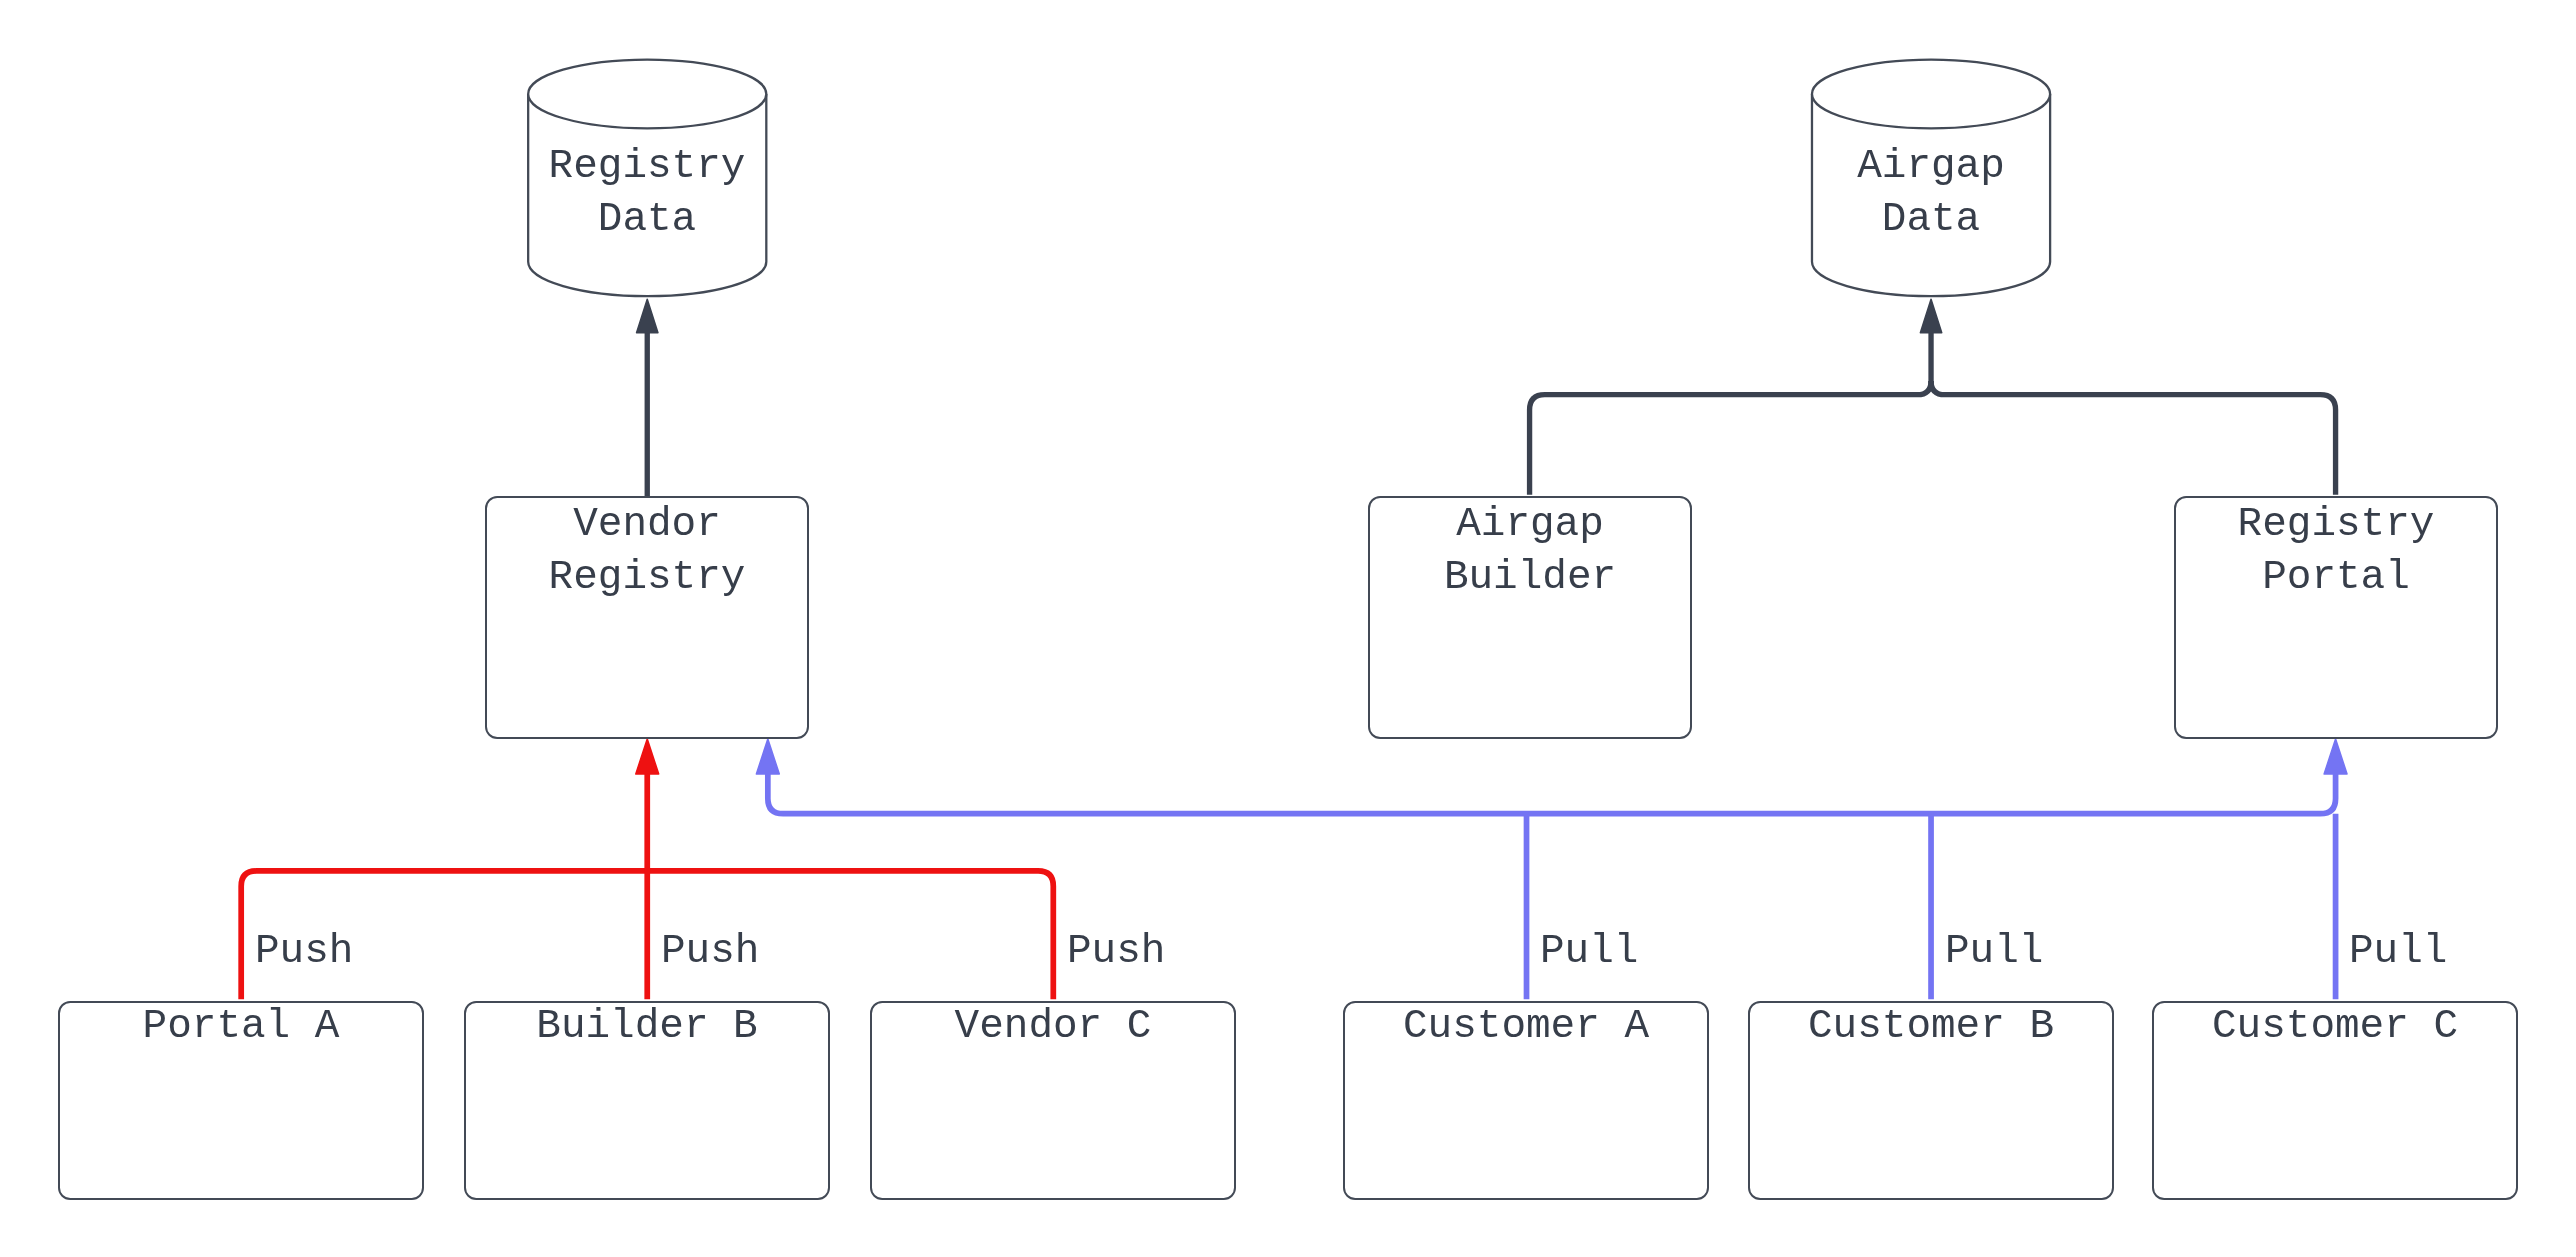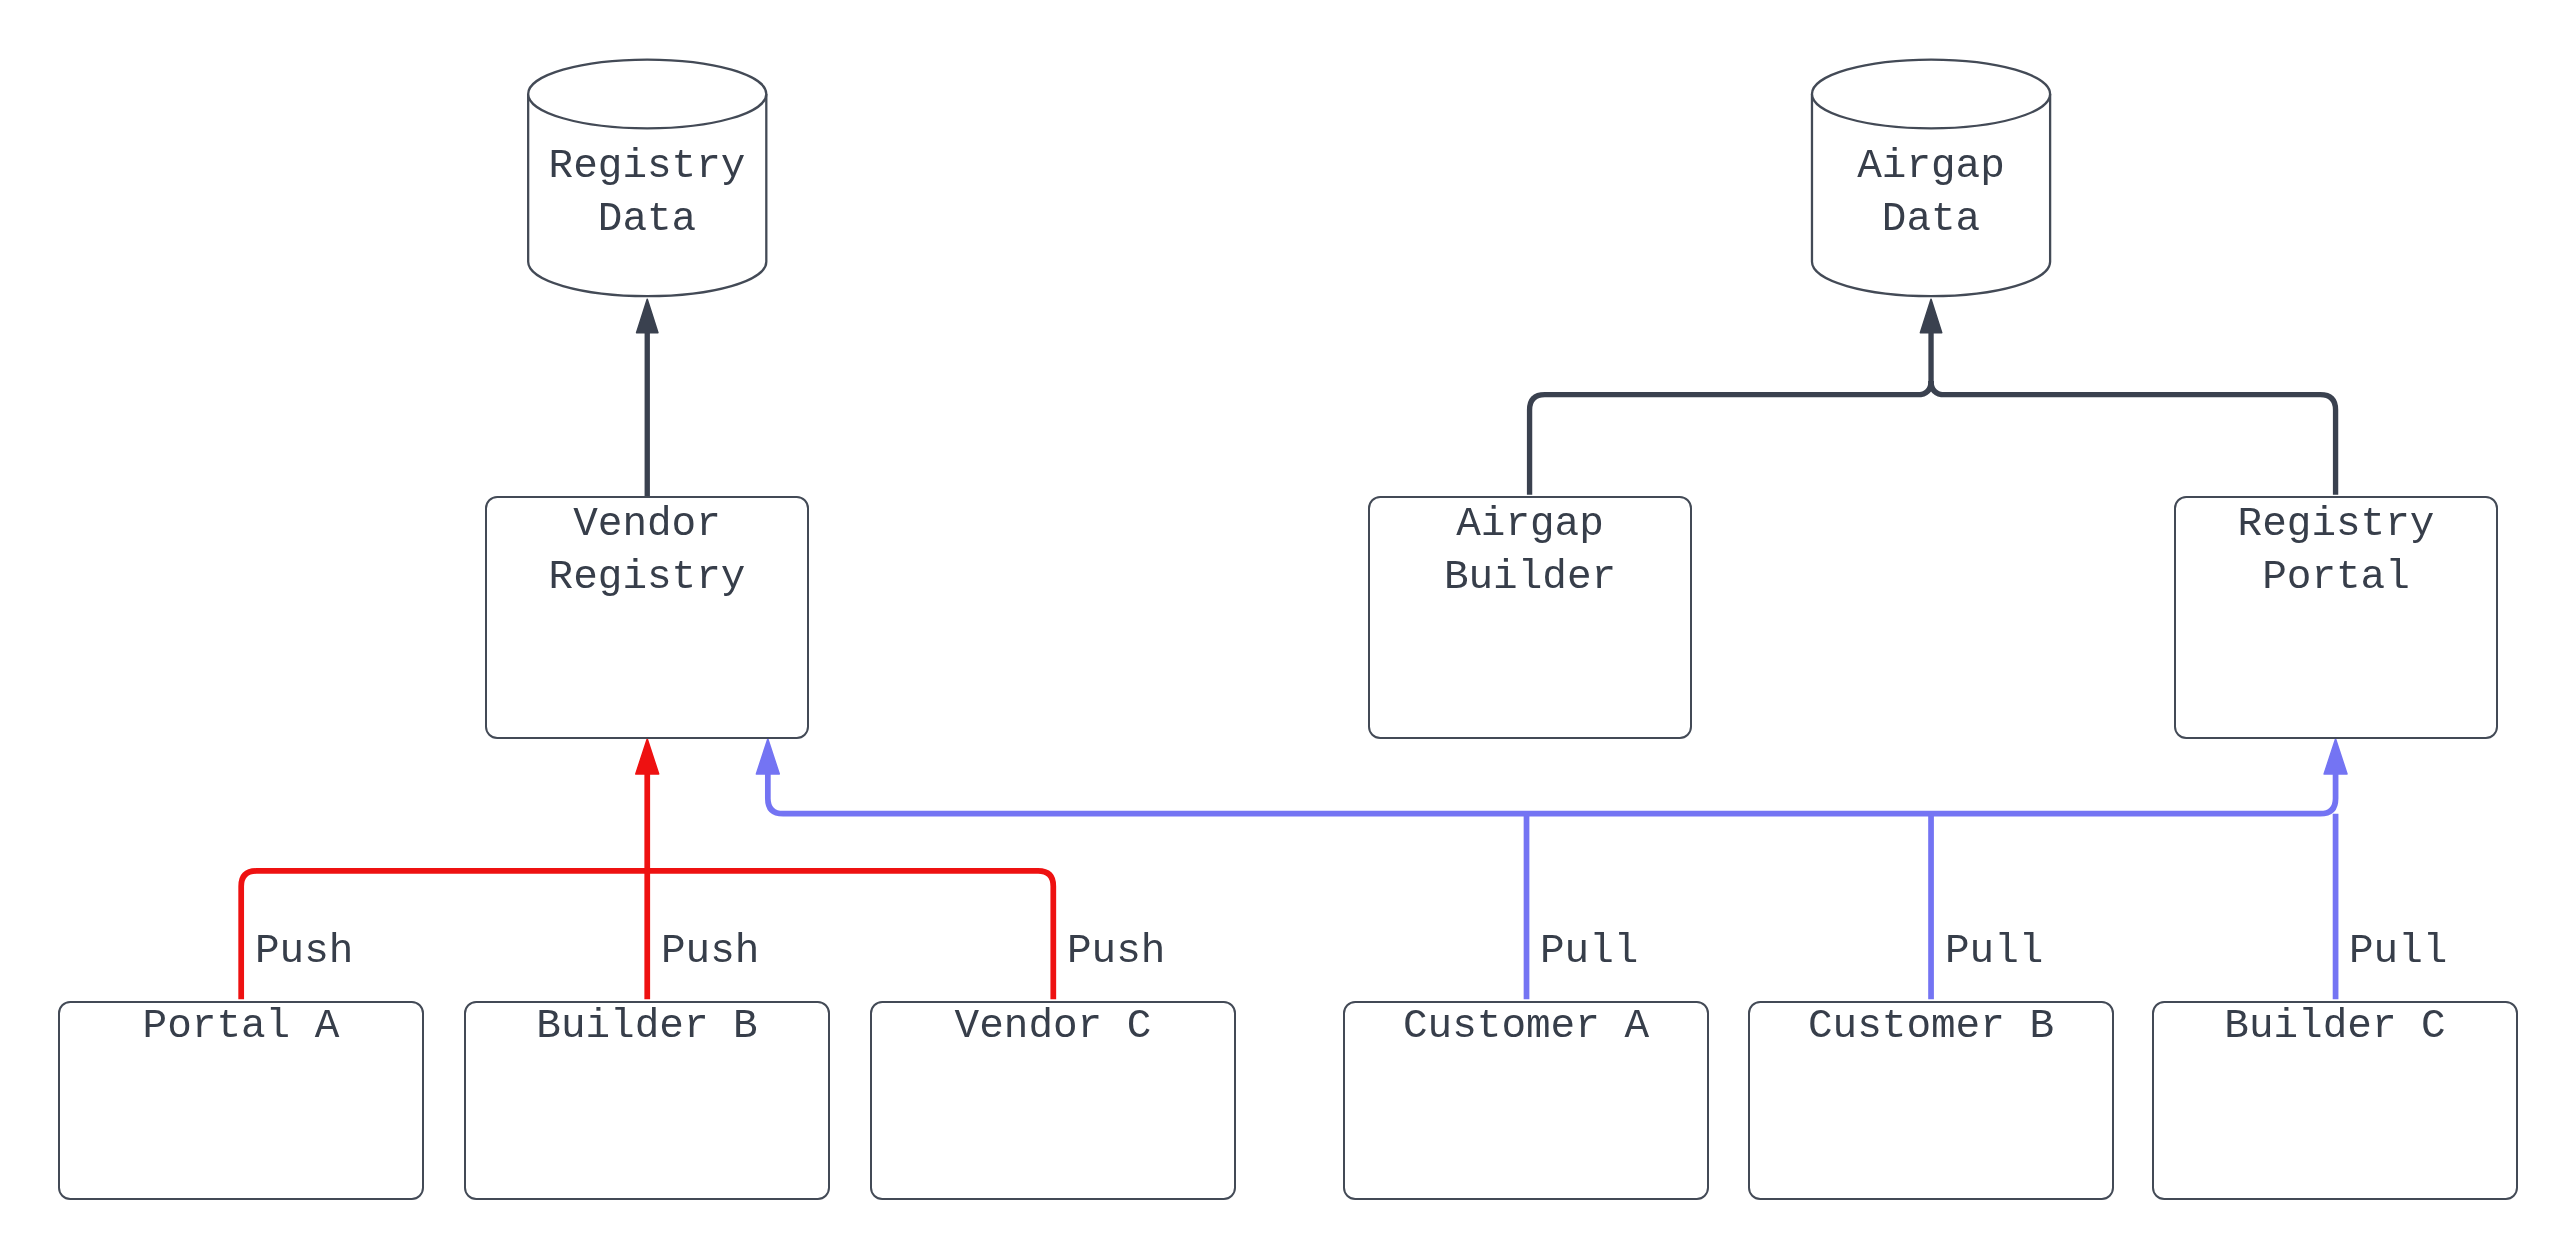--- a/index.html
+++ b/index.html
@@ -158,21 +158,21 @@
     <span>Vendor C</span>
   </div>
 
   <div class="node entity" style="left:1343px">
     <span>Customer A</span>
   </div>
   <div class="node entity" style="left:1748px">
     <span>Customer B</span>
   </div>
   <div class="node entity" style="left:2152px">
-    <span>Builder C</span>
+    <span>Customer C</span>
   </div>
 
   <div class="edge-label" style="left:255px">Push</div>
   <div class="edge-label" style="left:661px">Push</div>
   <div class="edge-label" style="left:1067px">Push</div>
   <div class="edge-label" style="left:1540px">Pull</div>
   <div class="edge-label" style="left:1945px">Pull</div>
   <div class="edge-label" style="left:2349px">Pull</div>
 
 </div>

